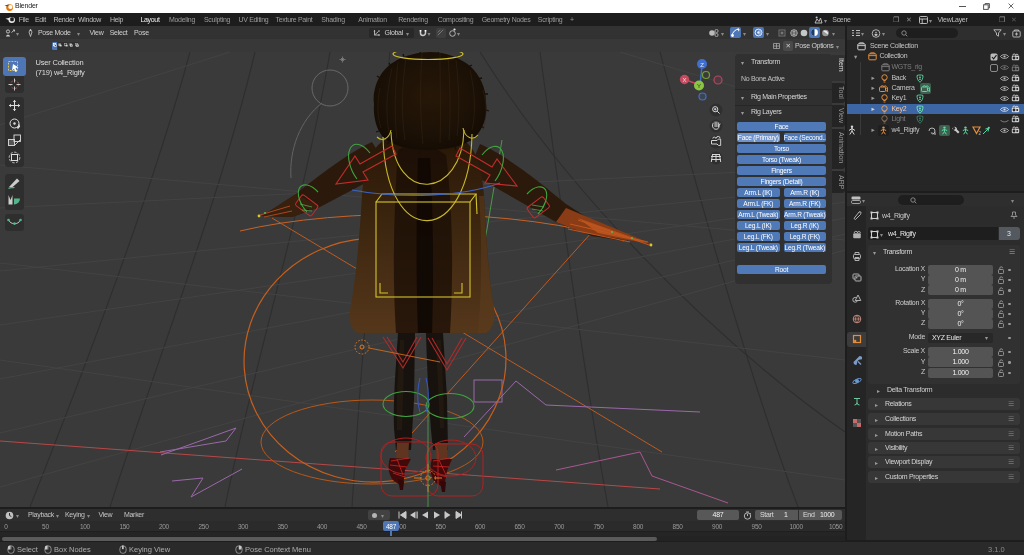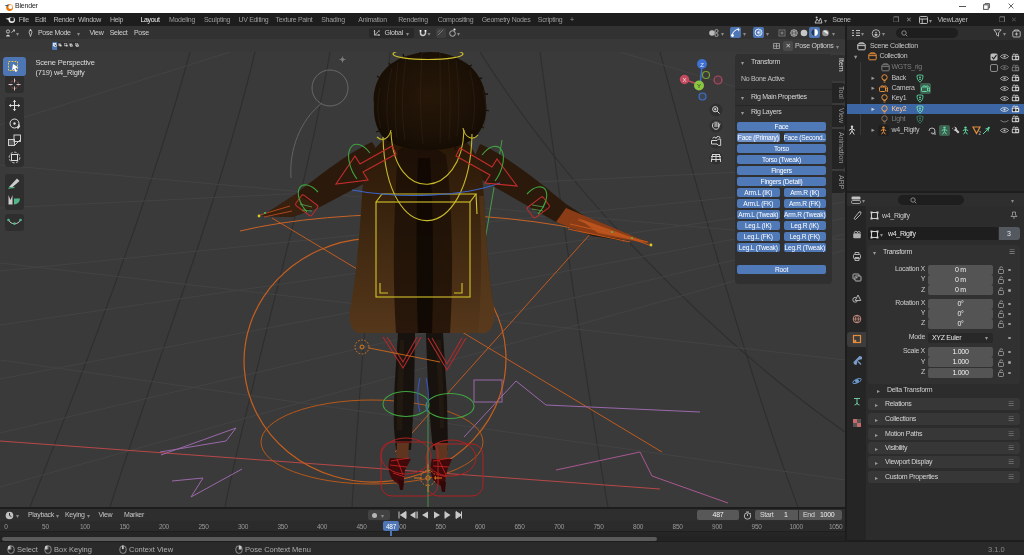--- a/index.html
+++ b/index.html
@@ -357,21 +357,21 @@
   </g>
 
   <g stroke="#e07a20" fill="none">
     <circle cx="428" cy="478" r="7.5" stroke-width="1" stroke-dasharray="1.6,1.6"></circle>
     <circle cx="428" cy="478" r="2.2" stroke-width="1"></circle>
     <path d="M428,464 v8 M428,484 v8 M414,478 h8 M434,478 h8" stroke-width="1"></path>
   </g>
   <line x1="428" y1="410" x2="428" y2="507" stroke="#4a9a4a" stroke-width="1" opacity="0.9"></line>
 </svg>
 
-<div class="abs t" style="left:35.5px;top:6px;font-size:7.5px;color:#dddddd;letter-spacing:-0.2px;">Scene Perspective</div>
+<div class="abs t" style="left:35.5px;top:6px;font-size:7.5px;color:#dddddd;letter-spacing:-0.2px;">User Collection</div>
 <div class="abs t" style="left:35.5px;top:16px;font-size:7.5px;color:#dddddd;letter-spacing:-0.2px;">(719) w4_Rigify</div>
 
 <div class="abs" style="left:3px;top:5px;width:23px;height:19px;background:#4f76b4;border-radius:3px;"></div>
 <svg class="abs" style="left:8px;top:9px" width="13" height="11" viewBox="0 0 13 11">
         <rect x="0.5" y="0.5" width="9" height="9" fill="none" stroke="#e8c84a" stroke-width="1" stroke-dasharray="1.8,1.2"></rect>
         <path d="M5,3 L10.5,6.5 L7.5,7 L9,10.5 L7.2,10.8 L6,7.8 L4,9.5 Z" fill="#fff"></path>
       </svg>
 <div class="abs" style="left:5px;top:24px;width:19px;height:17px;background:#2e2e2e;border-radius:0 0 3px 3px;"></div>
 <svg class="abs" style="left:8px;top:26px" width="13" height="13" viewBox="0 0 13 13">
         <circle cx="6.5" cy="6.5" r="4" fill="none" stroke="#b8534e" stroke-width="1" stroke-dasharray="2,1.6"></circle>
@@ -986,27 +986,27 @@
         <rect x="0.9" y="0.9" width="6.2" height="7.4" rx="2.8" fill="none" stroke="#9a9a9a" stroke-width="0.9"></rect>
         <path d="M4,1 v3.5" stroke="#9a9a9a" stroke-width="0.7"></path>
         <path d="M1,1.5 a3,3 0 0 1 2.5,-1 l0,4 h-2.5 Z" fill="#c8c8c8"></path>
       </svg>
   <div class="abs t" style="left:17px;top:3px;">Select</div>
   <svg class="abs" style="left:44px;top:2.5px" width="8" height="9" viewBox="0 0 8 9">
         <rect x="0.9" y="0.9" width="6.2" height="7.4" rx="2.8" fill="none" stroke="#9a9a9a" stroke-width="0.9"></rect>
         <path d="M4,1 v3.5" stroke="#9a9a9a" stroke-width="0.7"></path>
         <path d="M1,1.5 a3,3 0 0 1 2.5,-1 l0,4 h-2.5 Z" fill="#c8c8c8"></path>
       </svg>
-  <div class="abs t" style="left:54px;top:3px;">Box Keying</div>
+  <div class="abs t" style="left:54px;top:3px;">Box Nodes</div>
   <svg class="abs" style="left:119px;top:2.5px" width="8" height="9" viewBox="0 0 8 9">
         <rect x="0.9" y="0.9" width="6.2" height="7.4" rx="2.8" fill="none" stroke="#9a9a9a" stroke-width="0.9"></rect>
         <path d="M4,1 v3.5" stroke="#9a9a9a" stroke-width="0.7"></path>
         <rect x="3" y="0.5" width="1.6" height="3.5" fill="#c8c8c8"></rect>
       </svg>
-  <div class="abs t" style="left:129px;top:3px;">Context View</div>
+  <div class="abs t" style="left:129px;top:3px;">Keying View</div>
   <svg class="abs" style="left:235px;top:2.5px" width="8" height="9" viewBox="0 0 8 9">
         <rect x="0.9" y="0.9" width="6.2" height="7.4" rx="2.8" fill="none" stroke="#9a9a9a" stroke-width="0.9"></rect>
         <path d="M4,1 v3.5" stroke="#9a9a9a" stroke-width="0.7"></path>
         <path d="M6.5,1.5 a3,3 0 0 0 -2.5,-1 l0,4 h2.5 Z" fill="#c8c8c8"></path>
       </svg>
   <div class="abs t" style="left:245px;top:3px;">Pose Context Menu</div>
   <div class="abs t" style="left:988px;top:3px;color:#8a8a8a;">3.1.0</div>
 </div>
 
 </div>

